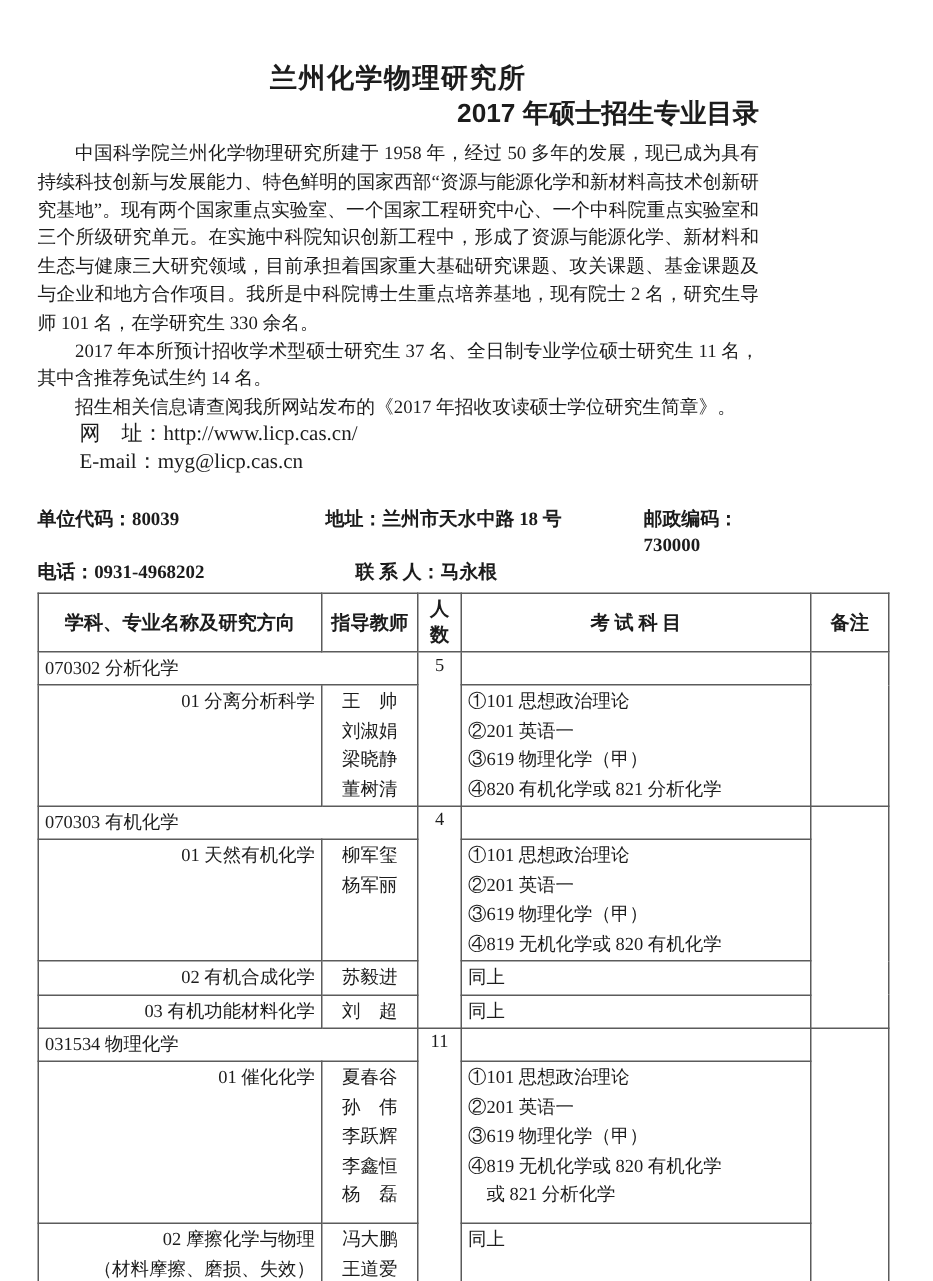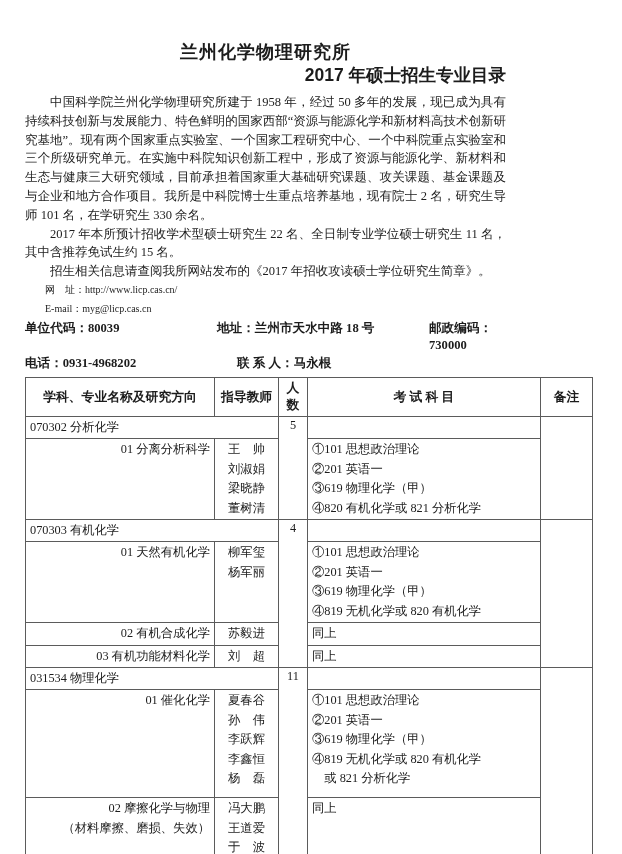--- a/index.html
+++ b/index.html
@@ -23,23 +23,23 @@
     font-family: "Liberation Sans", "DejaVu Sans", sans-serif;
     font-weight: bold; font-size: 17.5px; line-height: 23px;
     margin-bottom: 6px;
   }
 
   .para {
     font-size: 12.5px; line-height: 18.8px;
     text-align: justify; text-justify: inter-ideograph;
     text-indent: 2em;
   }
-  .addr-line { font-size: 10px; line-height: 18.8px; padding-left: 2em; }
-
-  .contact { margin-top: 1px; font-weight: bold; font-size: 12.6px; line-height: 17.5px; font-family: Liberation Serif, serif; }
+  .addr-line { font-size: 14px; line-height: 18.8px; padding-left: 2em; }
+
+  .contact { margin-top: 19px; font-weight: bold; font-size: 12.6px; line-height: 17.5px; font-family: Liberation Serif, serif; }
   .contact-row { display: flex; }
   .contact-col1 { width: 192px; }
   .contact-col2 { width: 212px; }
   .contact-col3 { flex: 1; }
 
   table.cat {
     margin-top: 5px;
     border-collapse: collapse; table-layout: fixed;
     width: 567px;
     font-size: 12.3px;
@@ -67,21 +67,21 @@
 </style>
 </head>
 <body>
 
 <div class="page">
 
   <div class="title1">兰州化学物理研究所</div>
   <div class="title2">2017 年硕士招生专业目录</div>
 
   <p class="para">中国科学院兰州化学物理研究所建于 1958 年，经过 50 多年的发展，现已成为具有持续科技创新与发展能力、特色鲜明的国家西部“资源与能源化学和新材料高技术创新研究基地”。现有两个国家重点实验室、一个国家工程研究中心、一个中科院重点实验室和三个所级研究单元。在实施中科院知识创新工程中，形成了资源与能源化学、新材料和生态与健康三大研究领域，目前承担着国家重大基础研究课题、攻关课题、基金课题及与企业和地方合作项目。我所是中科院博士生重点培养基地，现有院士 2 名，研究生导师 101 名，在学研究生 330 余名。</p>
-  <p class="para">2017 年本所预计招收学术型硕士研究生 22 名、全日制专业学位硕士研究生 11 名，其中含推荐免试生约 15 名。</p>
+  <p class="para">2017 年本所预计招收学术型硕士研究生 37 名、全日制专业学位硕士研究生 11 名，其中含推荐免试生约 14 名。</p>
   <p class="para">招生相关信息请查阅我所网站发布的《2017 年招收攻读硕士学位研究生简章》。</p>
 
   <div class="addr-line"><span>网　址：</span><span>http://www.licp.cas.cn/</span></div>
   <div class="addr-line"><span>E-mail：</span><span>myg@licp.cas.cn</span></div>
 
   <div class="contact">
     <div class="contact-row">
       <span class="contact-col1">单位代码：80039</span>
       <span class="contact-col2">地址：兰州市天水中路 18 号</span>
       <span class="contact-col3">邮政编码：730000</span>

